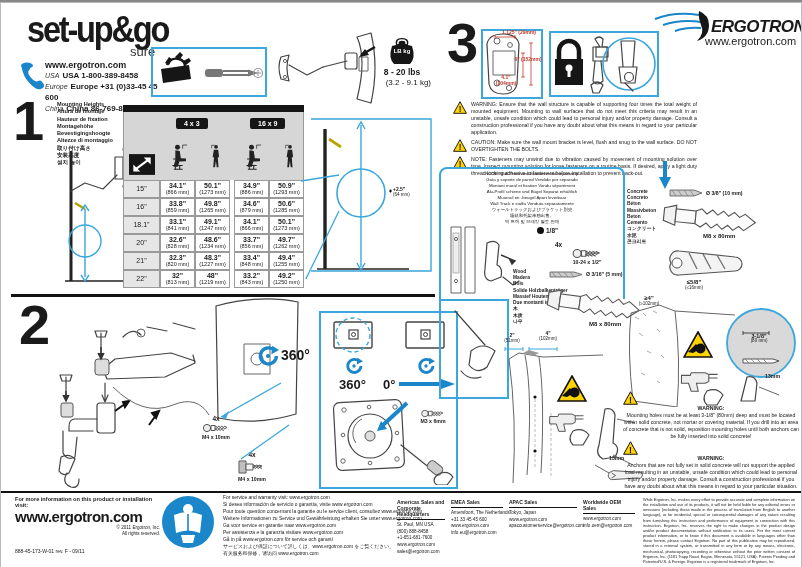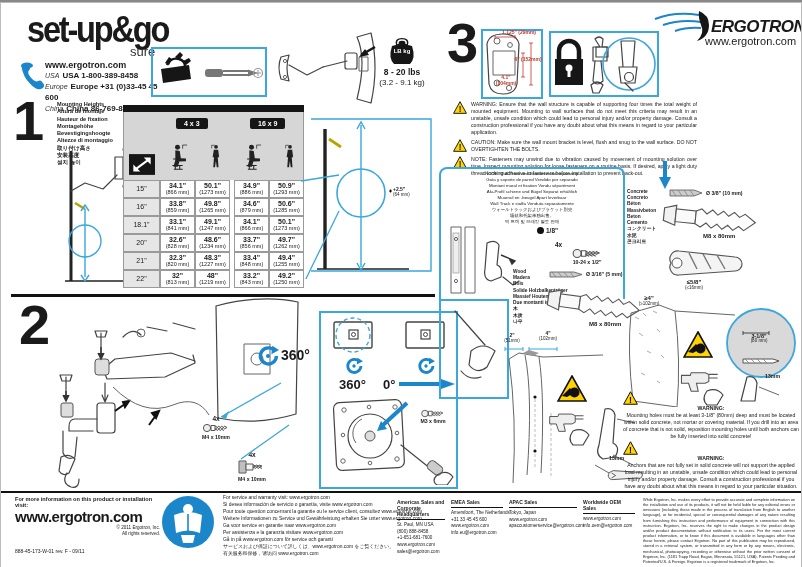--- a/index.html
+++ b/index.html
@@ -166,21 +166,21 @@
   </svg>
 
   <div class="abs" style="left:372px;top:34px;width:58px;">
     <svg width="30" height="30" viewBox="0 0 30 30" style="margin:0 auto">
       <path d="M9 8 q-2 -7 6 -7 q8 0 6 7 l4 1 q4 12 -2 18 h-16 q-6 -6 -2 -18 z" fill="#161616"></path>
       <path d="M11 7 q-1 -4 4 -4 q5 0 4 4" fill="none" stroke="#fff" stroke-width="1.6"></path>
       <text x="15" y="16" font-size="6" fill="#fff" font-weight="bold" text-anchor="middle">LB kg</text>
     </svg>
     <div class="weight-txt">
       <div>8 - 20 lbs</div>
-      <div style="font-weight:normal;font-size:8px;">(3.2 - 9.1 kg)</div>
+      <div style="font-weight:normal;font-size:8px;text-align:right;">(3.2 - 9.1 kg)</div>
     </div>
     <svg width="20" height="14" viewBox="0 0 20 14" style="position:absolute;left:-16px;top:8px">
       <path d="M18 2 L4 10" stroke="#161616" stroke-width="2.4"></path>
         <path d="M8 4 L2 12 L12 10 Z" fill="#161616"></path>
     </svg>
   </div>
 
   <div class="abs bignum" style="left:446px;top:16px;">3</div>
 
   <div class="abs bluebox" style="left:480px;top:26px;width:62px;height:70px;">

